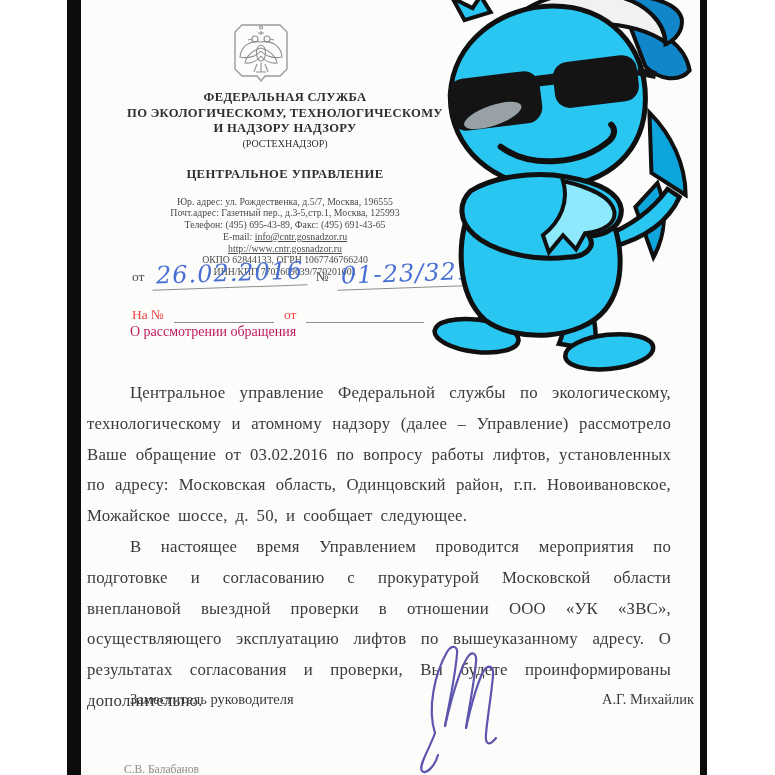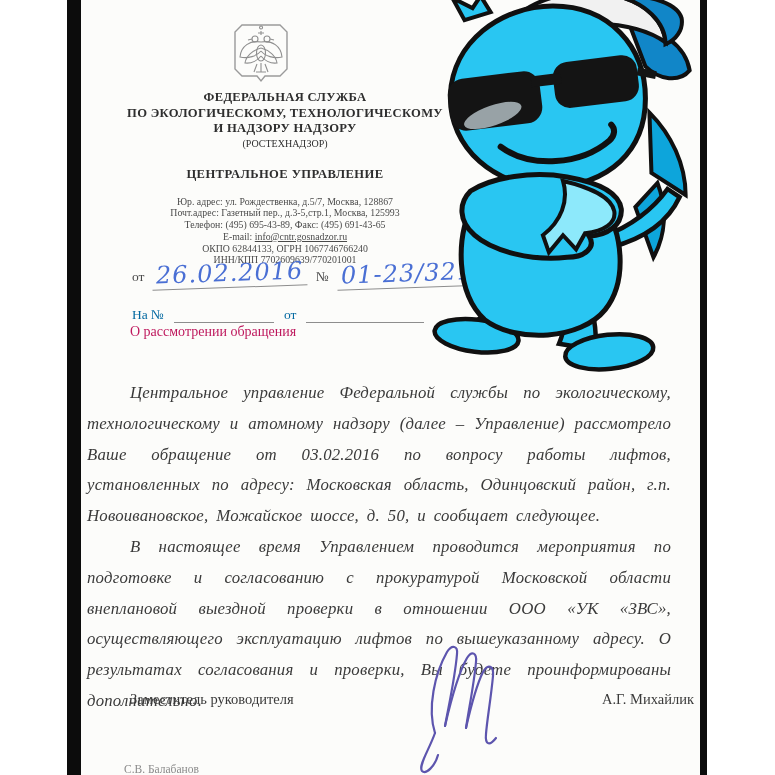--- a/index.html
+++ b/index.html
@@ -34,31 +34,31 @@
     color:#4a6fd4;font-size:24px;letter-spacing:1px;line-height:26px;
     transform:rotate(-2deg);
   }
   .u-line{border-bottom:1.2px solid #8d8d8d;display:inline-block;text-align:center;}
   .ref-date{min-width:122px;padding:0 4px 1px 4px;}
   .ref-num{min-width:108px;padding:0 4px 1px 4px;}
   .ref-label{padding-bottom:3px;}
 
   .reply-row{
     position:absolute;left:132px;top:306px;display:flex;align-items:flex-end;gap:10px;
-    font-size:13.5px;color:#0369a1;
+    font-size:13.5px;color:#ef4444;
   }
   .blank-1{width:100px;height:16px;}
   .blank-2{width:118px;height:16px;}
 
   .subject{position:absolute;left:130px;top:324px;font-size:14px;color:#be185d;}
 
   .body-text{
     position:absolute;left:87px;top:378px;width:584px;
     font-size:16.8px;line-height:30.8px;color:#3a3a3a;
-    text-align:justify;word-spacing:3.5px;letter-spacing:.2px;font-style:italic;
+    text-align:justify;word-spacing:3.5px;letter-spacing:.2px;
   }
   .body-text p{margin:0;text-indent:43px;}
 
   .sig-position{position:absolute;left:130px;top:691px;font-size:14.5px;color:#3a3a3a;}
   .sig-name{position:absolute;left:563px;top:691px;font-size:14.5px;color:#3a3a3a;margin-left:39px;}
   .sig-stroke{position:absolute;left:405px;top:638px;width:110px;height:138px;}
   .executor{position:absolute;left:124px;top:763px;font-size:11.5px;color:#8a8a8a;text-align:right;}
 
   .mascot{position:absolute;left:412px;top:-6px;width:302px;height:394px;}
 </style>
@@ -85,24 +85,25 @@
   </g>
 </svg>
 
 <div class="head-block">
   <div class="agency">ФЕДЕРАЛЬНАЯ СЛУЖБА</div>
   <div class="agency">ПО ЭКОЛОГИЧЕСКОМУ, ТЕХНОЛОГИЧЕСКОМУ</div>
   <div class="agency">И НАДЗОРУ НАДЗОРУ</div>
   <div class="agency-short">(РОСТЕХНАДЗОР)</div>
   <div class="department">ЦЕНТРАЛЬНОЕ УПРАВЛЕНИЕ</div>
   <div class="addr">
-    <div>Юр. адрес: ул. Рождественка, д.5/7, Москва, 128867</div>
+    <div>Юр. адрес: ул. Рождественка, д.5/7, Москва, 196555</div>
     <div>Почт.адрес: Газетный пер., д.3-5,стр.1, Москва, 125993</div>
     <div>Телефон: (495) 695-43-89, Факс: (495) 691-43-65</div>
     <div><span>E-mail: </span><span class="email-link">info@cntr.gosnadzor.ru</span></div>
+    <div class="email-link">http://www.cntr.gosnadzor.ru</div>
     <div>ОКПО 62844133, ОГРН 1067746766240</div>
     <div>ИНН/КПП 7702609639/770201001</div>
   </div>
 </div>
 
 <div class="ref-row">
   <span class="ref-label">от</span>
   <span class="u-line ref-date hand">26.02.2016</span>
   <span class="ref-label">№</span>
   <span class="u-line ref-num hand">01-23/3216</span>

